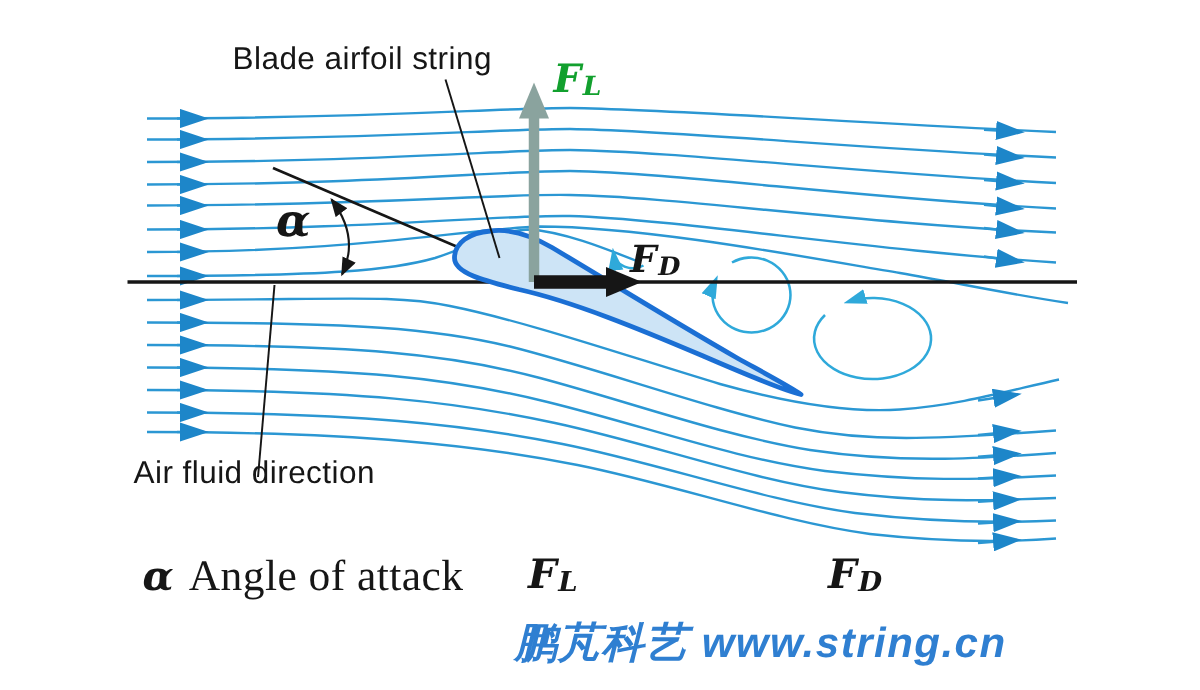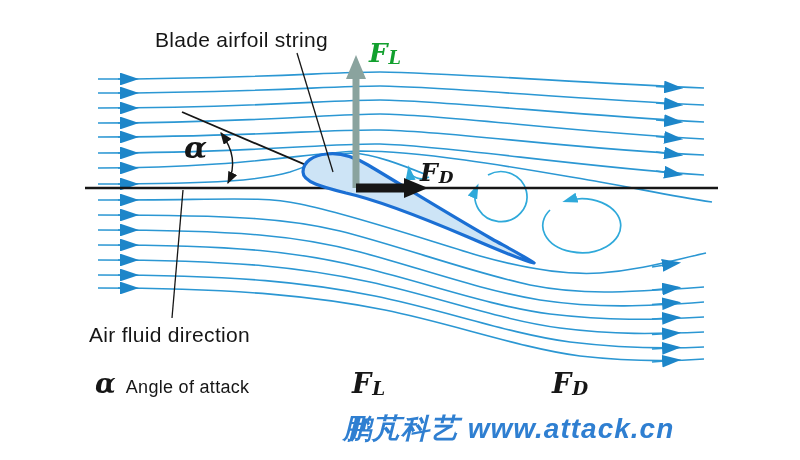--- a/index.html
+++ b/index.html
@@ -26,21 +26,21 @@
   .mfillB{fill:var(--streamline-arrow);}
   .mfillC{fill:var(--vortex);}
   .mfillK{fill:var(--ink);}
   .label{position:absolute;color:var(--ink);white-space:nowrap;}
   .lbl-main{font-size:21px;letter-spacing:0.3px;}
   .force{font-family:"DejaVu Serif",serif;font-style:italic;font-weight:bold;}
   .fsub{font-size:0.68em;vertical-align:-0.1em;margin-left:1px;}
   .alpha-sym{font-family:"DejaVu Serif",serif;font-style:italic;font-weight:bold;font-size:30px;}
   .legend-item{position:absolute;display:flex;align-items:baseline;gap:10px;}
   .legend-sym{font-family:"DejaVu Serif",serif;font-style:italic;font-weight:bold;font-size:27px;color:var(--ink);}
-  .legend-text{font-size:18px;color:var(--ink);letter-spacing:0.3px;}
+  .legend-text{font-size:29px;color:var(--ink);letter-spacing:0.3px;font-family:Liberation Serif, serif;}
   #lift-label{color:var(--lift-label);font-size:26px;}
   #drag-label{color:var(--ink);font-size:25px;}
   #watermark{
     position:absolute;left:343px;top:410px;
     font-size:28px;font-style:italic;font-weight:bold;color:var(--watermark);
     letter-spacing:1px;
   }
 </style>
 </head>
 <body>
@@ -148,30 +148,30 @@
   <div class="label alpha-sym" style="left:184px;top:130px;">α</div>
 
   <div class="label force" id="lift-label" style="left:369px;top:38px;">
     <span>F</span><span class="fsub">L</span>
   </div>
 
   <div class="label force" id="drag-label" style="left:420px;top:158px;">
     <span>F</span><span class="fsub">D</span>
   </div>
 
-  <div class="label lbl-main" style="left:89px;top:323px;text-align:center;">Air fluid direction</div>
+  <div class="label lbl-main" style="left:89px;top:304px;text-align:center;">Air fluid direction</div>
 
   <div class="legend-item" style="left:95px;top:368px;">
     <span class="legend-sym">α</span>
     <span class="legend-text">Angle of attack</span>
   </div>
 
   <div class="legend-item" style="left:352px;top:368px;">
     <span class="legend-sym"><span>F</span><span class="fsub">L</span></span>
   </div>
 
   <div class="legend-item" style="left:552px;top:368px;">
     <span class="legend-sym"><span>F</span><span class="fsub">D</span></span>
   </div>
 
-  <div id="watermark">鹏芃科艺 www.attack.cn</div>
+  <div id="watermark">鹏芃科艺 www.string.cn</div>
 
 </div>
 
 </body></html>

